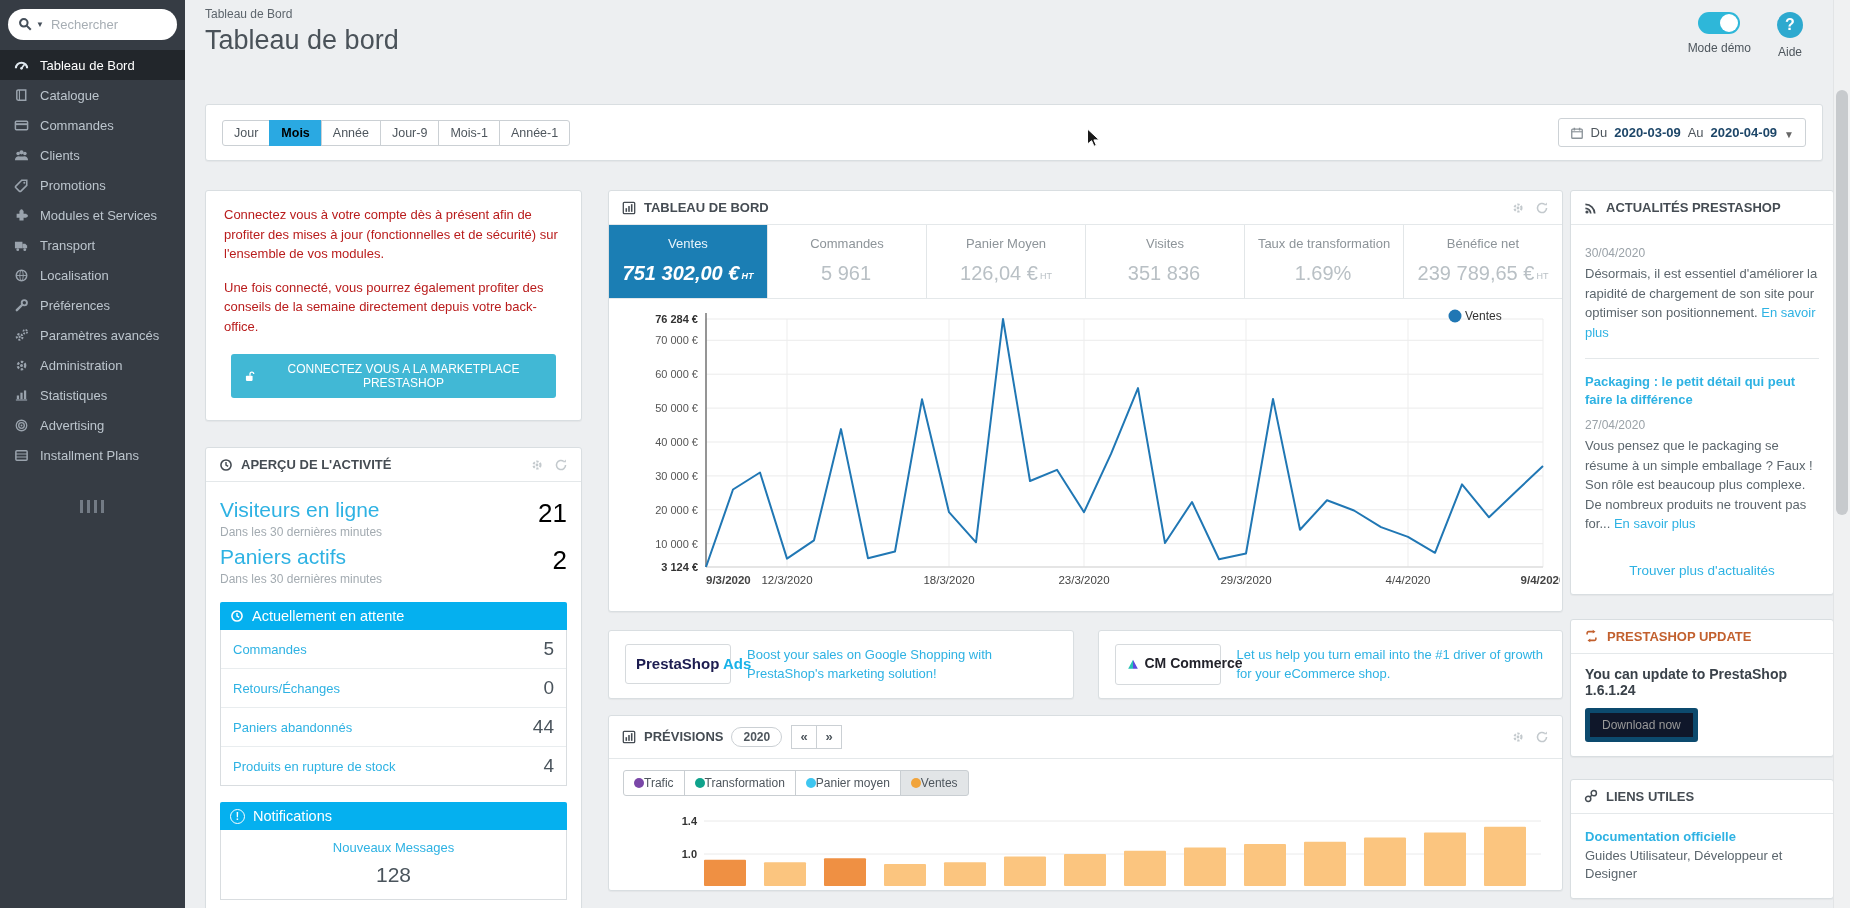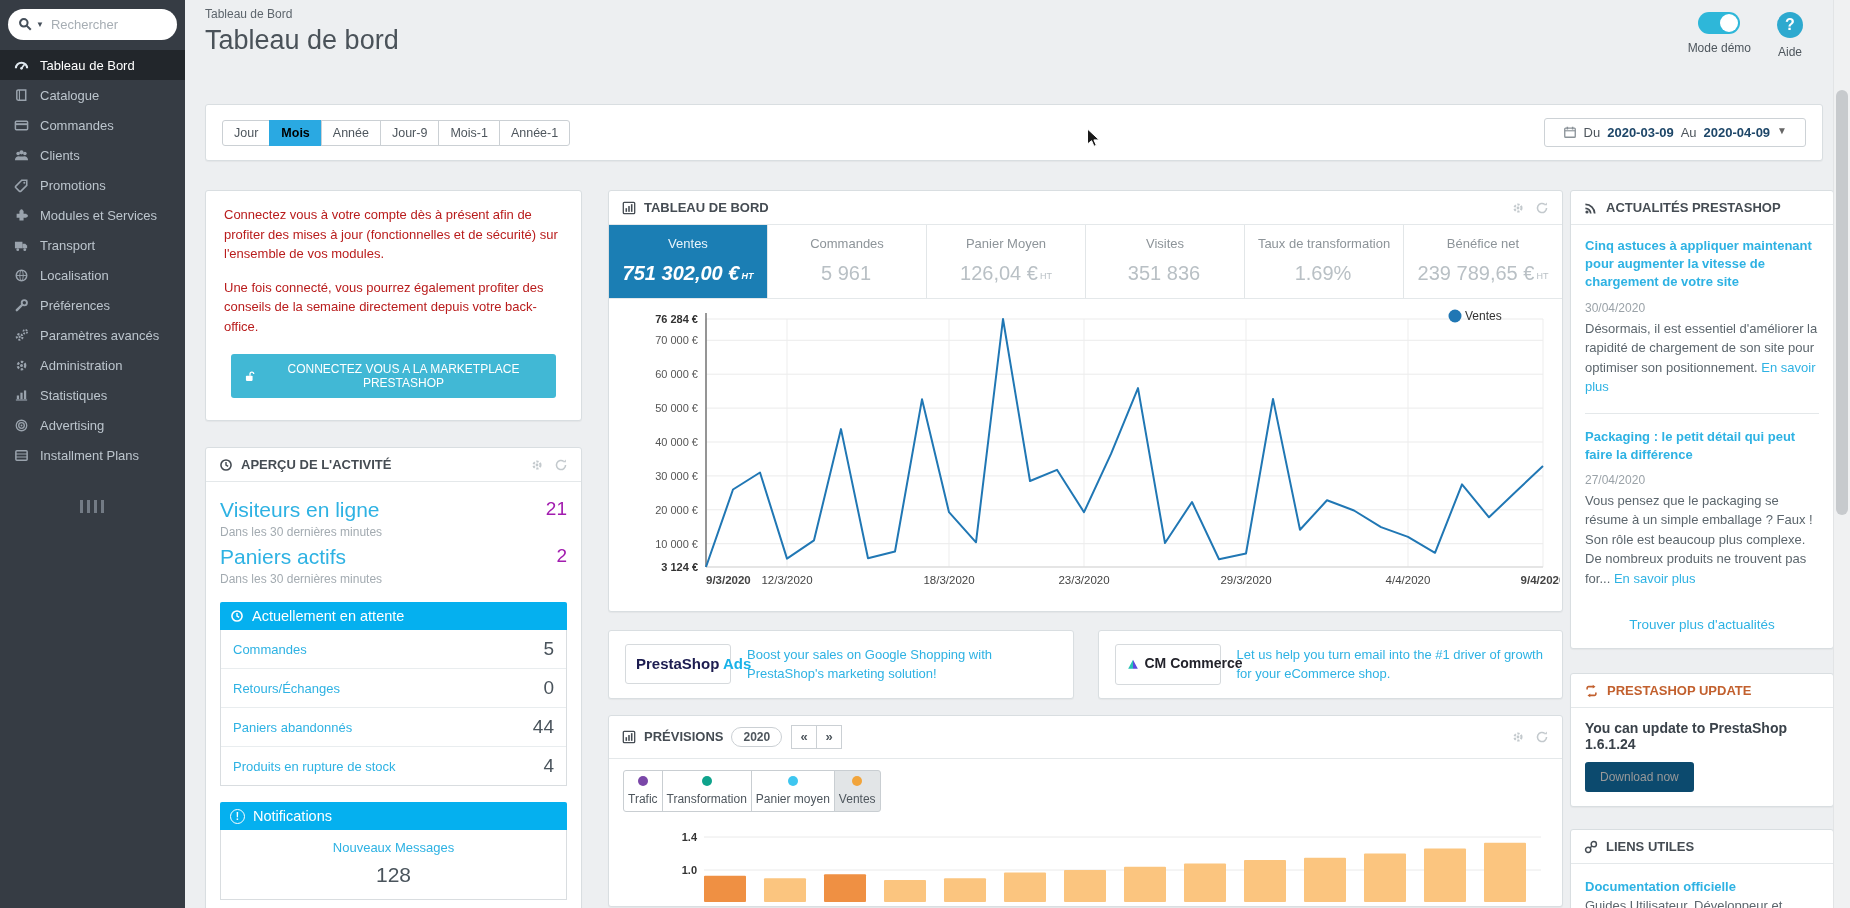--- a/index.html
+++ b/index.html
@@ -33,21 +33,21 @@
   .scrollbar{position:absolute;right:0;top:0;width:17px;height:908px;background:#f0f1f2;border-left:1px solid #e2e4e6;z-index:6;}
   .scroll-thumb{position:absolute;left:2px;right:2px;top:90px;height:425px;background:#c7cacd;border-radius:6px;}
 
   
   .filterbar{position:absolute;left:205px;top:104px;width:1618px;height:57px;background:#fff;border:1px solid #d9dee1;border-radius:3px;display:flex;align-items:center;padding:0 16px;box-shadow:0 1px 1px rgba(0,0,0,.04);}
   .btn-group{display:flex;}
   .btn{border:1px solid #cbd0d4;background:#fff;padding:5px 11px;font-size:12.5px;color:#4e565d;margin-left:-1px;cursor:pointer;}
   .btn:first-child{border-radius:3px 0 0 3px;margin-left:0;}
   .btn:last-child{border-radius:0 3px 3px 0;}
   .btn.active{background:#2aa9e2;border-color:#2aa9e2;color:#000000;font-weight:bold;}
-  .datebox{margin-left:auto;display:flex;align-items:flex-start;gap:7px;border:1px solid #cdd2d6;border-radius:3px;padding:6px 18px;font-size:13px;color:#4e565d;background:#fff;cursor:pointer;}
+  .datebox{margin-left:auto;display:flex;align-items:flex-end;gap:7px;border:1px solid #cdd2d6;border-radius:3px;padding:6px 11px;font-size:13px;color:#4e565d;background:#fff;cursor:pointer;}
   .datebox b{color:#1d4668;}
   .datebox .caret{font-size:10px;color:#666;}
 
   
   .panel{background:#fff;border:1px solid #d9dee1;border-radius:3px;box-shadow:0 1px 1px rgba(0,0,0,.04);}
   .panel-h{display:flex;align-items:center;gap:8px;padding:9px 13px;border-bottom:1px solid #e4e8ea;color:#454c53;font-weight:bold;font-size:13px;}
   .panel-h .ico{display:inline-flex;color:#454c53;}
   .h-tools{margin-left:auto;display:flex;align-items:center;gap:10px;color:#c3c9cd;}
   .h-tools .tool{cursor:pointer;display:inline-flex;}
 
@@ -61,21 +61,21 @@
   .advice-body p{margin:0;font-size:13px;color:#b91c1c;line-height:1.5;}
   .advice-body p + p{margin-top:14px;}
   .connect-btn{margin:18px auto 6px;display:flex;align-items:center;justify-content:center;gap:7px;background:#41b8d5;color:#fff;font-size:12px;border:none;border-radius:3px;padding:8px 12px;cursor:pointer;width:96%;}
 
   
   .activity{margin-top:26px;}
   .act-body{padding:10px 14px 14px;}
   .stat{display:flex;align-items:flex-start;margin-top:6px;}
   .stat .s-txt .s-label{font-size:21px;color:#2eb2e3;cursor:pointer;}
   .stat .s-txt .s-cap{font-size:12px;color:#a3abb1;margin-top:3px;}
-  .stat .s-val{margin-left:auto;font-size:19px;color:#a21caf;}
+  .stat .s-val{margin-left:auto;font-size:26px;color:#000000;}
   .blue-head{margin-top:16px;background:#05b0ef;color:#fff;padding:6px 10px;font-size:14.5px;border-radius:2px 2px 0 0;display:flex;align-items:center;gap:8px;}
   .rows-box{border:1px solid #d9dde0;border-top:none;}
   .row{display:flex;align-items:center;padding:8px 12px;border-bottom:1px solid #e9edef;}
   .row:last-child{border-bottom:none;}
   .row .r-label{font-size:13px;color:#2eb2e3;cursor:pointer;}
   .row .r-val{margin-left:auto;font-size:19px;color:#4a545c;}
   .notif-box{border:1px solid #d9dde0;border-top:none;padding:10px 8px 12px;text-align:center;}
   .notif-box .n-label{font-size:13px;color:#2eb2e3;cursor:pointer;}
   .notif-box .n-val{font-size:21px;color:#4a545c;margin-top:8px;}
   .icon-bang{width:15px;height:15px;border:1.5px solid #fff;border-radius:50%;font-size:10px;font-weight:bold;display:inline-flex;align-items:center;justify-content:center;}
@@ -100,42 +100,42 @@
   .ps-logo .ads{color:#18b2e8;}
   .cm-logo{font-size:14px;font-weight:bold;color:#23232b;display:inline-flex;align-items:center;gap:5px;}
   .banner-text{font-size:13px;color:#2eb2e3;line-height:1.5;max-width:330px;cursor:pointer;}
 
   
   .forecast{margin-top:16px;}
   .pill{border:1px solid #cbd0d4;border-radius:11px;padding:2px 11px;font-size:12px;font-weight:bold;color:#4e565d;}
   .nav-group{display:flex;margin-left:2px;}
   .nav-btn{border:1px solid #cbd0d4;background:#fff;width:26px;height:24px;font-size:13px;font-weight:bold;color:#4e565d;display:flex;align-items:center;justify-content:center;cursor:pointer;margin-left:-1px;}
   .legend-row{padding:11px 14px 4px;display:flex;}
-  .lg-btn{display:inline-flex;align-items:center;gap:6px;border:1px solid #c9ced2;background:#fff;padding:5px 4px;font-size:12px;color:#4e565d;margin-left:-1px;cursor:pointer;flex-direction:column;}
+  .lg-btn{display:inline-flex;align-items:center;border:1px solid #c9ced2;background:#fff;padding:5px 10px;font-size:12px;color:#4e565d;margin-left:-1px;cursor:pointer;}
   .lg-btn:first-child{border-radius:3px 0 0 3px;margin-left:0;}
   .lg-btn:last-child{border-radius:0 3px 3px 0;}
   .lg-btn.active{background:#e2e5e7;}
   .lg-dot{width:10px;height:10px;border-radius:50%;display:inline-block;}
 
   
   .news-item{padding:12px 14px 14px;}
   .news-title{font-size:13px;font-weight:bold;color:#2eb2e3;line-height:1.4;cursor:pointer;}
   .news-date{font-size:12px;color:#9aa2a8;margin:9px 0 4px;}
   .news-body{font-size:13px;color:#5c666d;line-height:1.5;}
   .news-link{color:#2eb2e3;cursor:pointer;}
   .news-div{border-top:1px solid #e4e8ea;margin:2px 14px;}
   .news-more{text-align:center;padding:15px 10px 16px;font-size:13.5px;color:#2eb2e3;cursor:pointer;}
 
   
   .update{margin-top:24px;}
   .update .panel-h{color:#c2602e;}
   .update .panel-h .ico{color:#c2602e;}
   .update-body{padding:12px 14px 14px;}
   .update-msg{font-size:14px;font-weight:bold;color:#3a424a;}
-  .dl-btn{margin-top:10px;border:3px solid #0c4a6e;background:#0c4a6e;color:#999;font-size:12px;border-radius:3px;padding:5px 12px;cursor:default;}
+  .dl-btn{margin-top:10px;border:5px solid #0c4a6e;background:#0f172a;color:#999;font-size:12px;border-radius:3px;padding:5px 12px;cursor:default;}
 
   
   .links{margin-top:22px;}
   .links-body{padding:6px 0 10px;}
   .link-item{padding:9px 14px 5px;}
   .link-title{font-size:13px;font-weight:bold;color:#2eb2e3;cursor:pointer;}
   .link-desc{font-size:13px;color:#5c666d;line-height:1.4;margin-top:3px;}
 
   
   .cursor{position:absolute;left:1086px;top:128px;z-index:50;pointer-events:none;}
@@ -636,21 +636,20 @@
         <span class="ico">
             <svg width="14" height="14" viewBox="0 0 16 16" fill="currentColor">
               <circle cx="3.4" cy="12.6" r="1.8"></circle>
               <path d="M1.6 7.3a7.1 7.1 0 0 1 7.1 7.1h-2a5.1 5.1 0 0 0-5.1-5.1z"></path>
               <path d="M1.6 2.8A11.6 11.6 0 0 1 13.2 14.4h-2A9.6 9.6 0 0 0 1.6 4.8z"></path>
             </svg>
           </span>
         <span>ACTUALITÉS PRESTASHOP</span>
       </div>
       <div class="news-item">
-        <div class="news-title">Cinq astuces à appliquer maintenant pour augmenter la vitesse de chargement de votre site</div>
         <div class="news-date">30/04/2020</div>
         <div class="news-body"><span>Désormais, il est essentiel d'améliorer la rapidité de chargement de son site pour optimiser son positionnement. </span><span class="news-link">En savoir plus</span></div>
       </div>
       <div class="news-div"></div>
       <div class="news-item">
         <div class="news-title">Packaging : le petit détail qui peut faire la différence</div>
         <div class="news-date">27/04/2020</div>
         <div class="news-body"><span>Vous pensez que le packaging se résume à un simple emballage ? Faux ! Son rôle est beaucoup plus complexe. De nombreux produits ne trouvent pas for... </span><span class="news-link">En savoir plus</span></div>
       </div>
       <div class="news-more">Trouver plus d'actualités</div>

